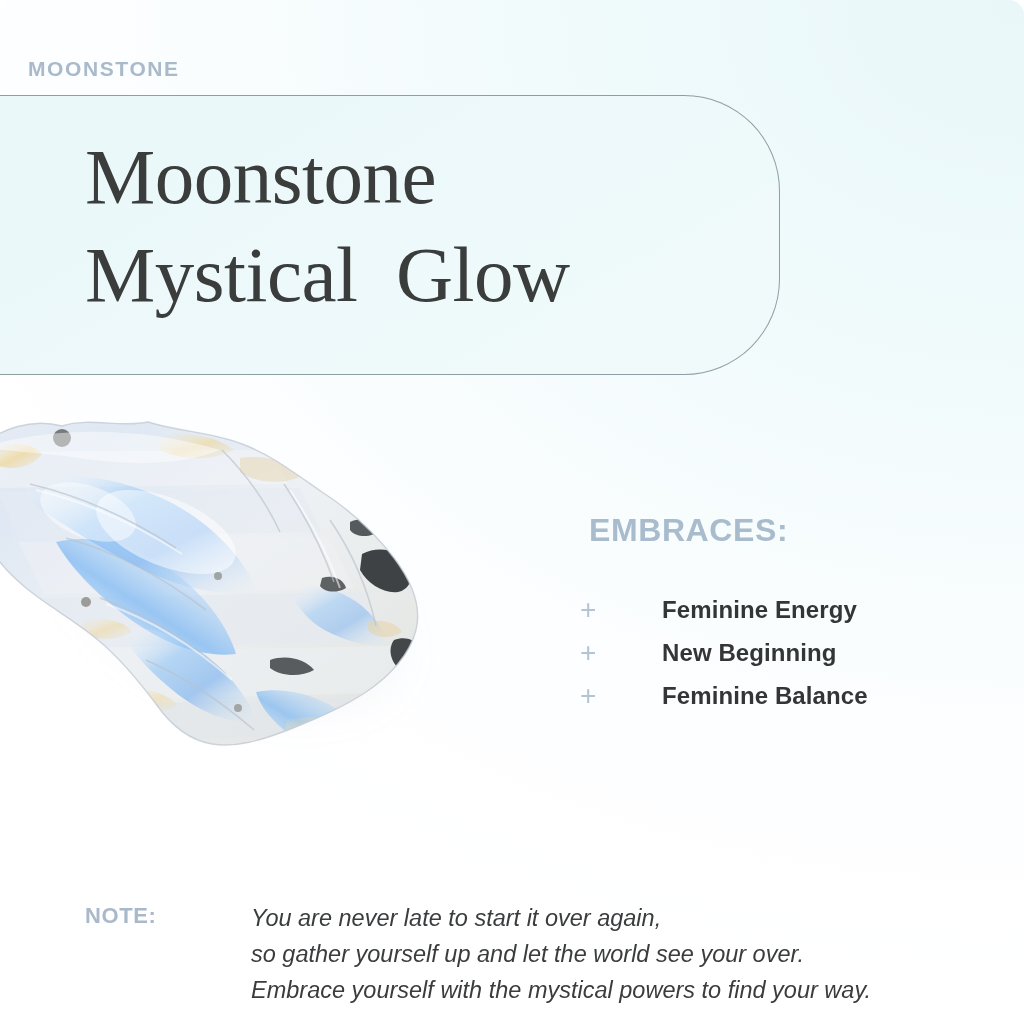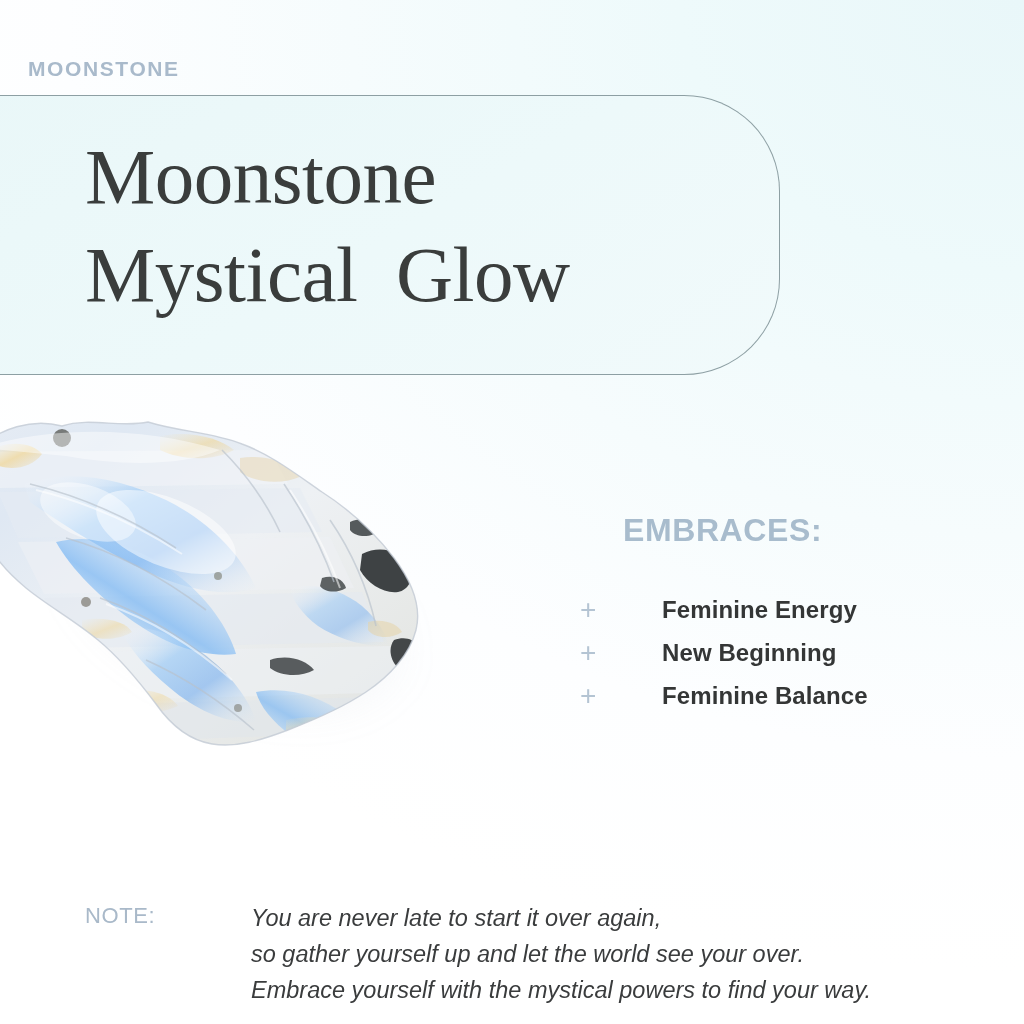--- a/index.html
+++ b/index.html
@@ -6,20 +6,21 @@
   body{
     width:1024px;height:1024px;overflow:hidden;
     font-family:"Liberation Sans",sans-serif;
     background:#ffffff;
   }
   #canvas{
     position:relative;width:1024px;height:1024px;overflow:hidden;
     background:
       radial-gradient(120% 95% at 100% 0%, #e9f7f9 0%, #eefafb 28%, #f6fcfd 55%, #fdfeff 78%, #ffffff 100%),
       linear-gradient(160deg,#edf8f9 0%,#f3fbfc 40%,#fbfdfe 70%,#ffffff 100%);
+    border-radius: 15px;
   }
 
   
   .eyebrow{
     position:absolute;left:28px;top:57px;
     font-size:21px;font-weight:bold;letter-spacing:1.6px;
     color:#a9bacb;
     white-space:nowrap;
   }
 
@@ -50,21 +51,21 @@
     background:radial-gradient(55% 48% at 48% 52%, rgba(150,160,172,.30) 0%, rgba(160,170,182,.14) 45%, rgba(180,190,200,0) 75%);
     filter:blur(16px);
     transform:rotate(22deg);
   }
   .stone-svg{position:absolute;left:0;top:0;}
 
   
   .embraces-title{
     position:absolute;left:589px;top:512px;
     font-size:32px;font-weight:bold;letter-spacing:0.6px;
-    color:#a8bccd;white-space:nowrap;margin-left:34px;
+    color:#a8bccd;white-space:nowrap;
   }
   .embrace-list{
     position:absolute;left:580px;top:588px;width:420px;
   }
   .embrace-row{
     display:flex;align-items:center;height:43px;
   }
   .plus-icon{
     width:34px;flex:none;display:block;
     font-size:28px;font-weight:500;color:#b4c4d3;line-height:1;
@@ -72,21 +73,21 @@
   }
   .embrace-label{
     font-size:24px;font-weight:bold;color:#343636;letter-spacing:.1px;
     white-space:nowrap;
     margin-left:48px;
   }
 
   
   .note-label{
     position:absolute;left:85px;top:903px;
-    font-size:22px;font-weight:normal;letter-spacing:.6px;
+    font-size:22px;font-weight:bold;letter-spacing:.6px;
     color:#a9b9c9;white-space:nowrap;
   }
   .note-body{
     position:absolute;left:251px;top:900px;width:760px;
     font-size:23.5px;line-height:36px;color:#3a3c3d;
   }
   .note-line{white-space:nowrap;font-style:italic;}
 </style>
 </head>
 <body>

